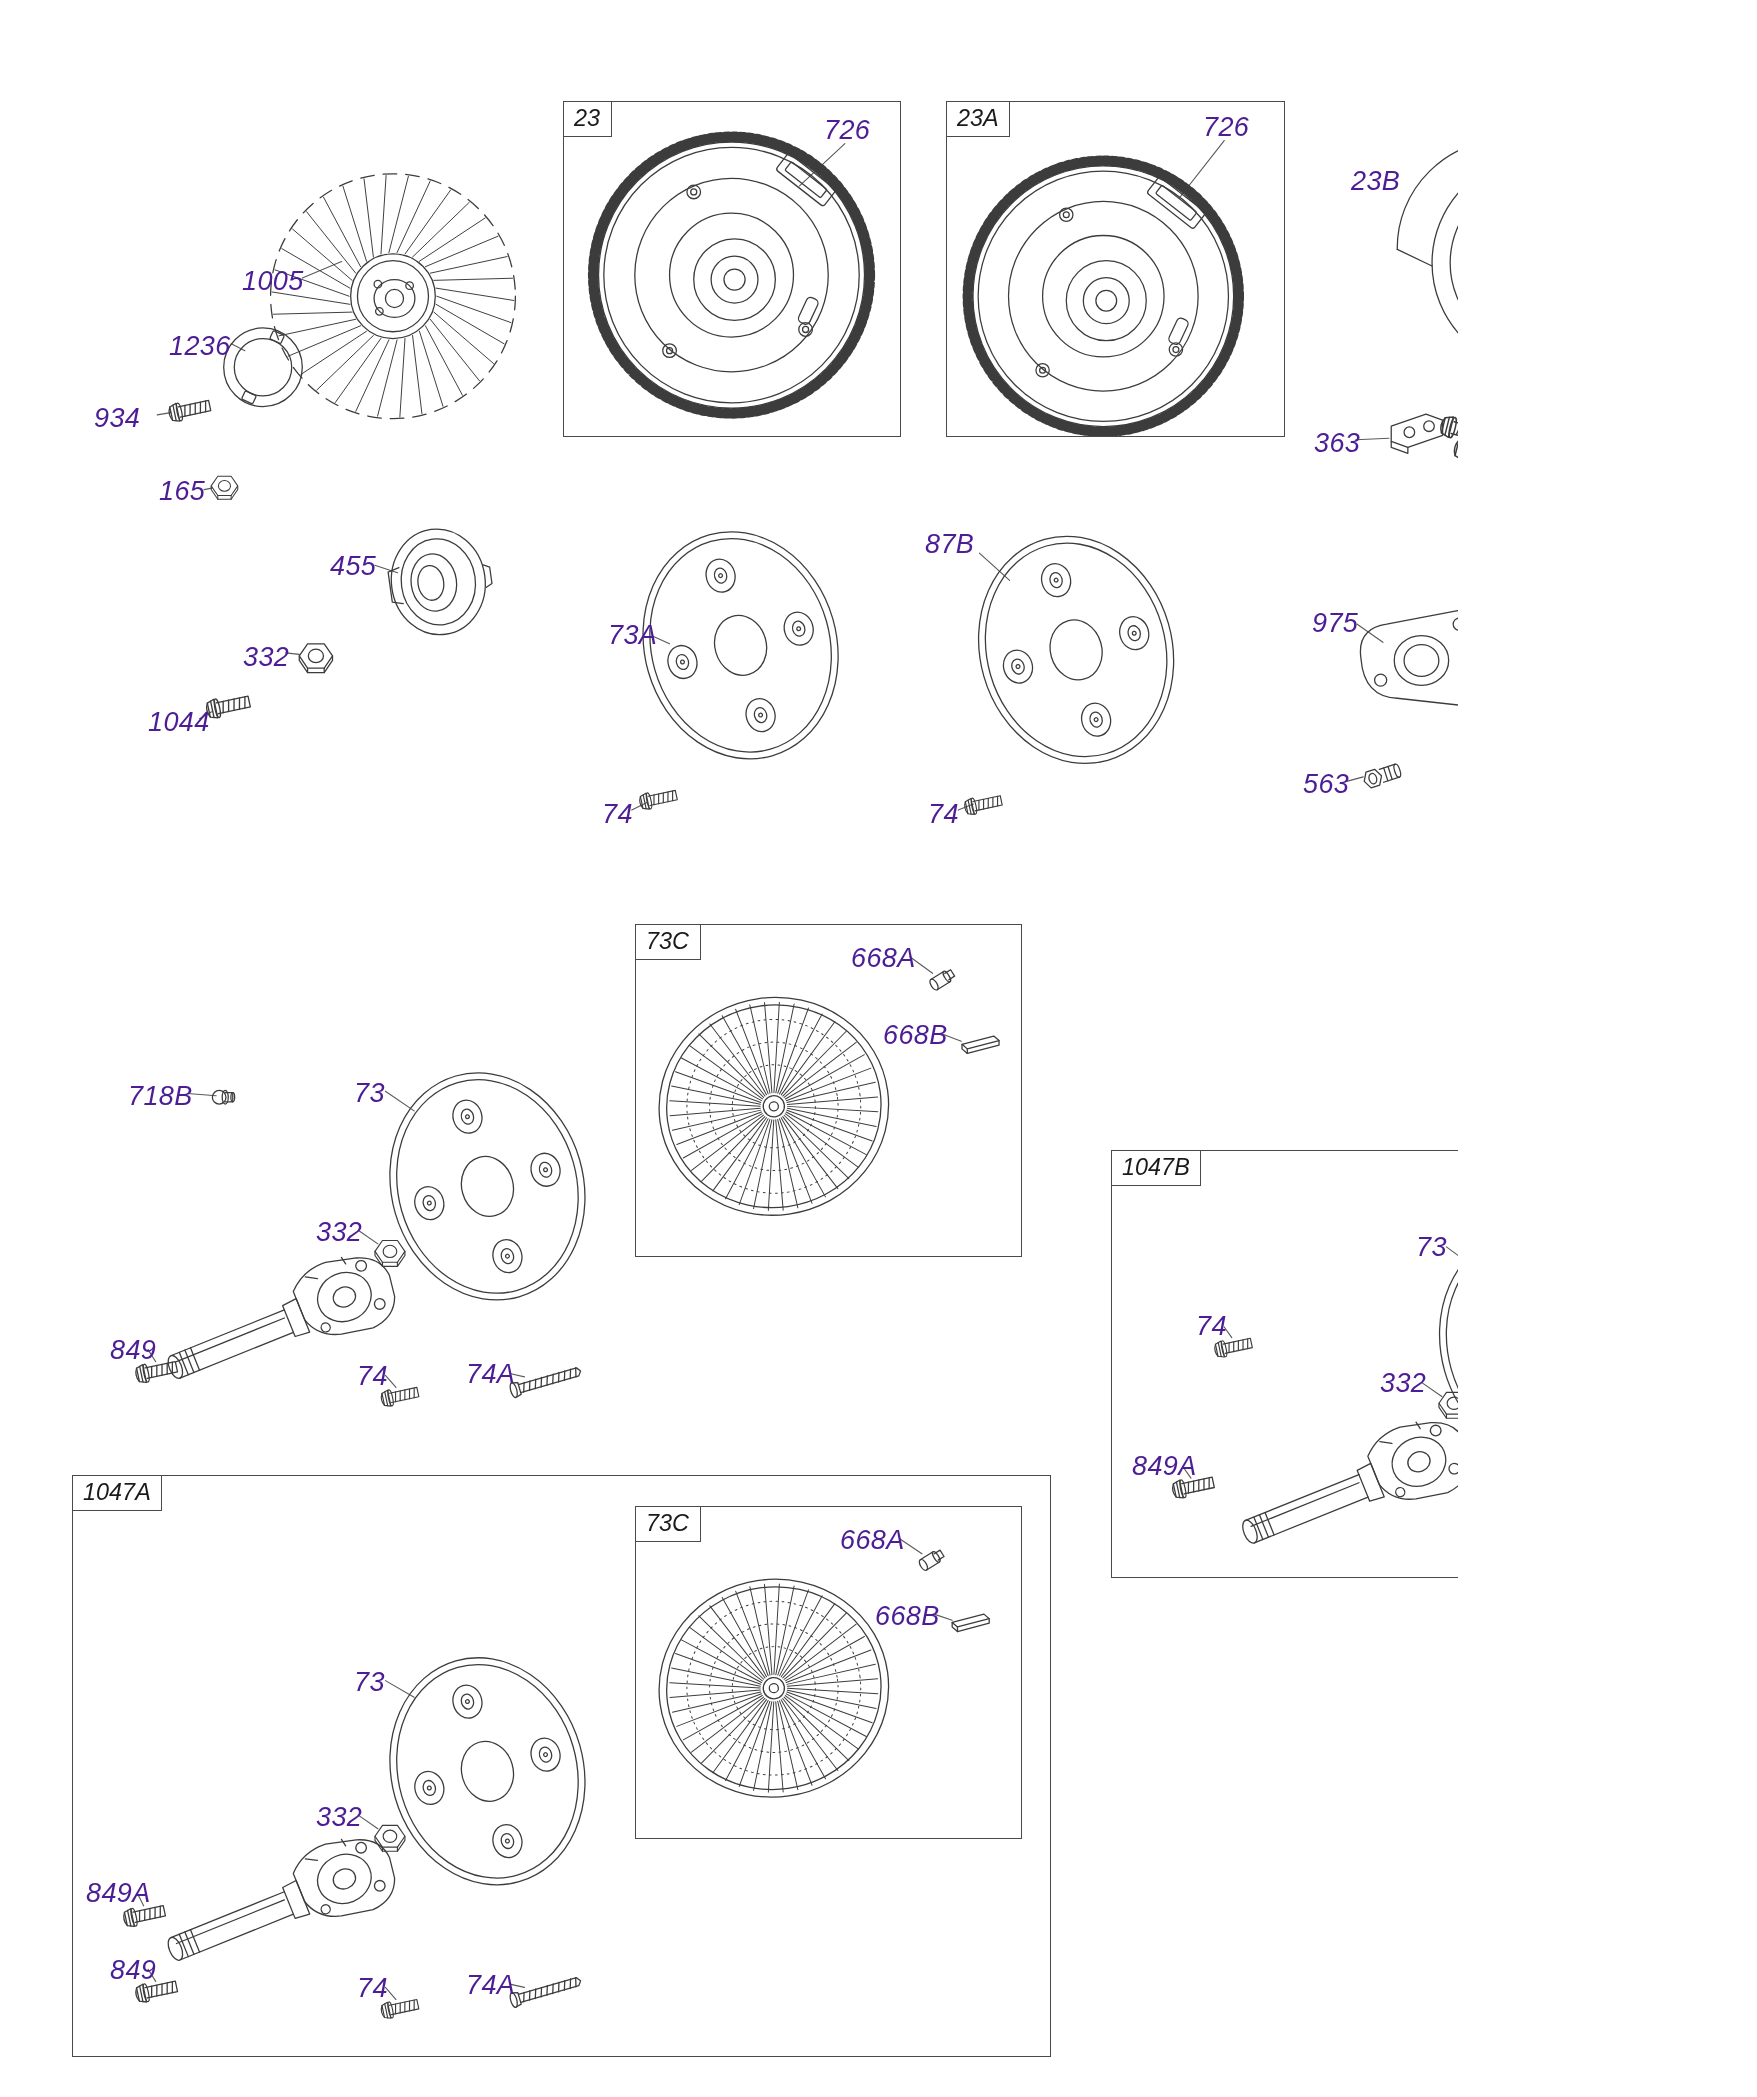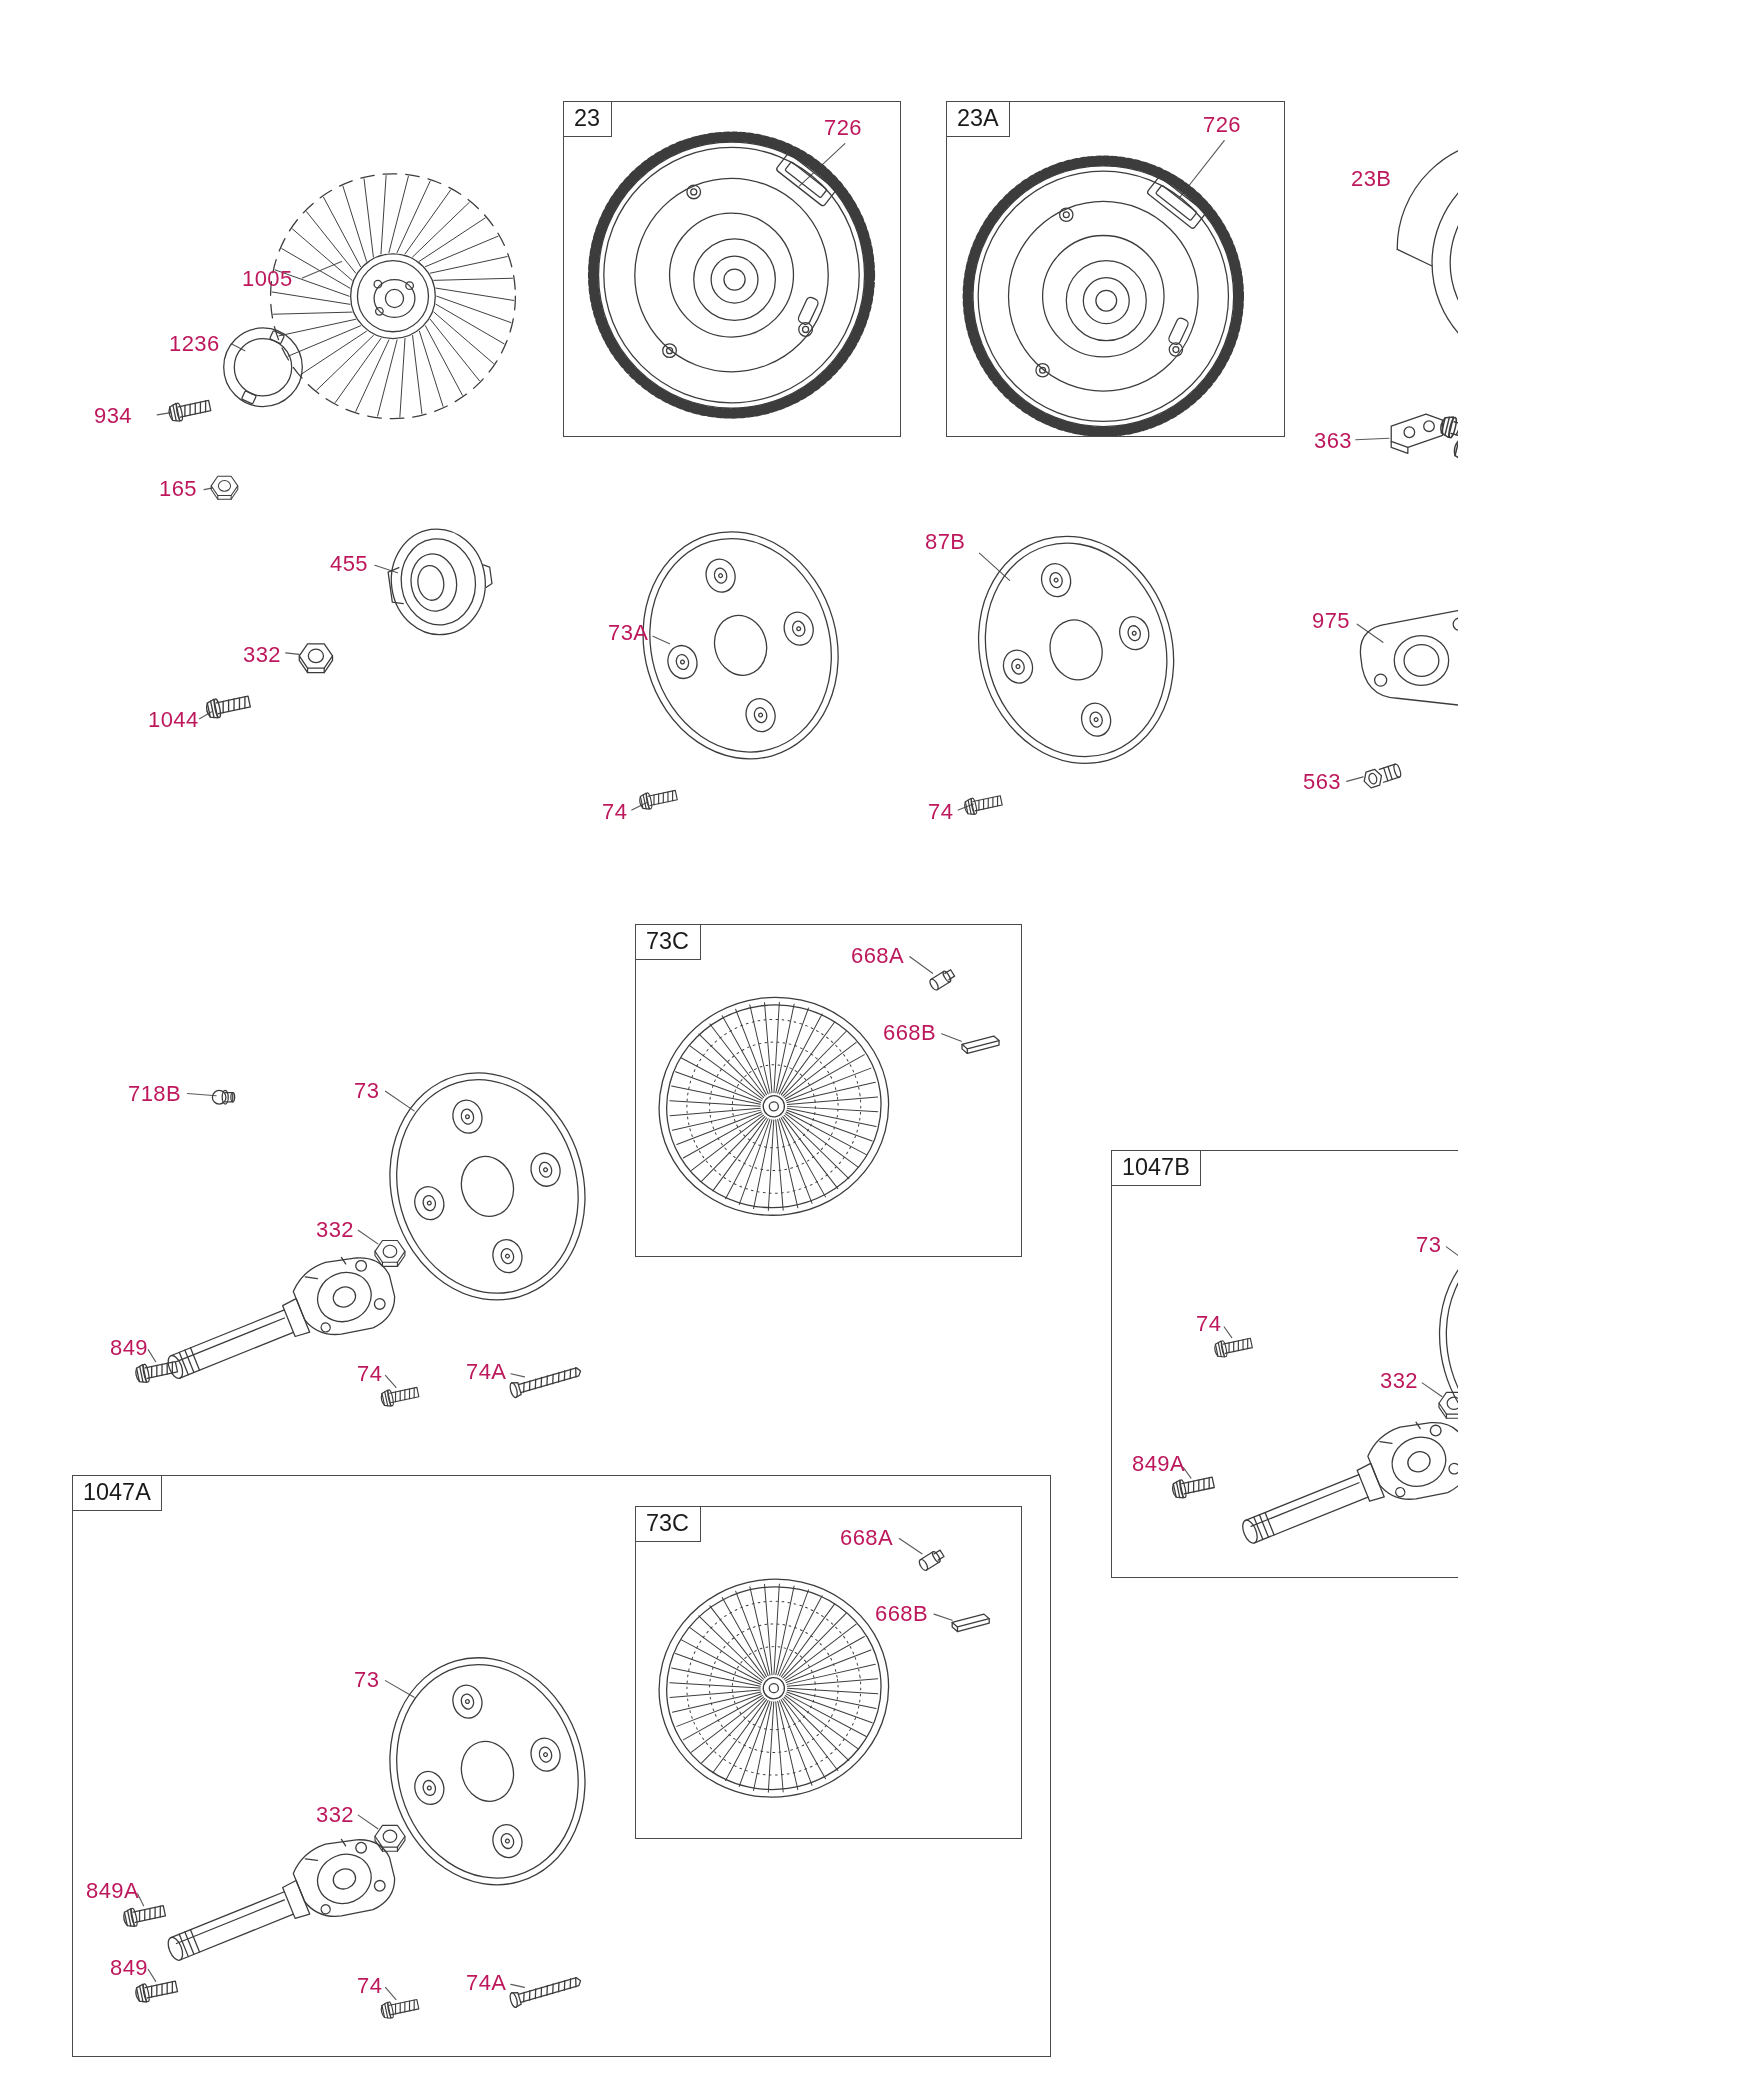--- a/index.html
+++ b/index.html
@@ -1,26 +1,26 @@
 <!DOCTYPE html>
 <html style="font-size:12px"><head>
 <meta charset="utf-8">
 <style>
   * { margin:0; padding:0; box-sizing:border-box; }
   html,body { background:#ffffff; }
   body { font-family:"Liberation Sans", sans-serif; }
-  .canvas { position:relative; width:1458px; height:2097px; background:#ffffff; overflow:hidden; }
+  .canvas { position:relative; width:1458px; height:2097px; background:#ffffff; overflow:hidden;font-style:italic; }
   .art { position:absolute; left:0; top:0; }
   .art * { fill:none; stroke:#3c3c3c; stroke-width:1.7; stroke-linecap:round; stroke-linejoin:round; }
   .art .teeth { stroke-width:14; stroke-dasharray:5.2 5.2; }
   .art .tips  { stroke-dasharray:18 12; }
   .art .mesh  { stroke-width:1.3; stroke-dasharray:2.5 5.5; }
   .art [data-gen] line { stroke-width:1.3; }
   .art .leaders line { stroke:#5a5a5a; stroke-width:1.5; }
-  .lbl { position:absolute; font-size:22px; color:#be185d; white-space:nowrap; letter-spacing:0.4px; }
+  .lbl { position:absolute; font-size:27px; color:#4c1d95; white-space:nowrap; letter-spacing:0.4px; }
   .callout { position:absolute; border:1.5px solid #4a4a4a; background:transparent; }
   .tag { position:absolute; top:-1.5px; left:-1.5px; border:1.5px solid #4a4a4a; background:#ffffff;
          padding:3px 10.6px 4.5px; font-size:23.4px; color:#1a1a1a; white-space:nowrap; }
 </style>
 </head>
 <body>
 
 <div class="canvas">
 
   <svg class="art" width="1757" height="2097" viewBox="0 0 2325 2775" xmlns="http://www.w3.org/2000/svg">

